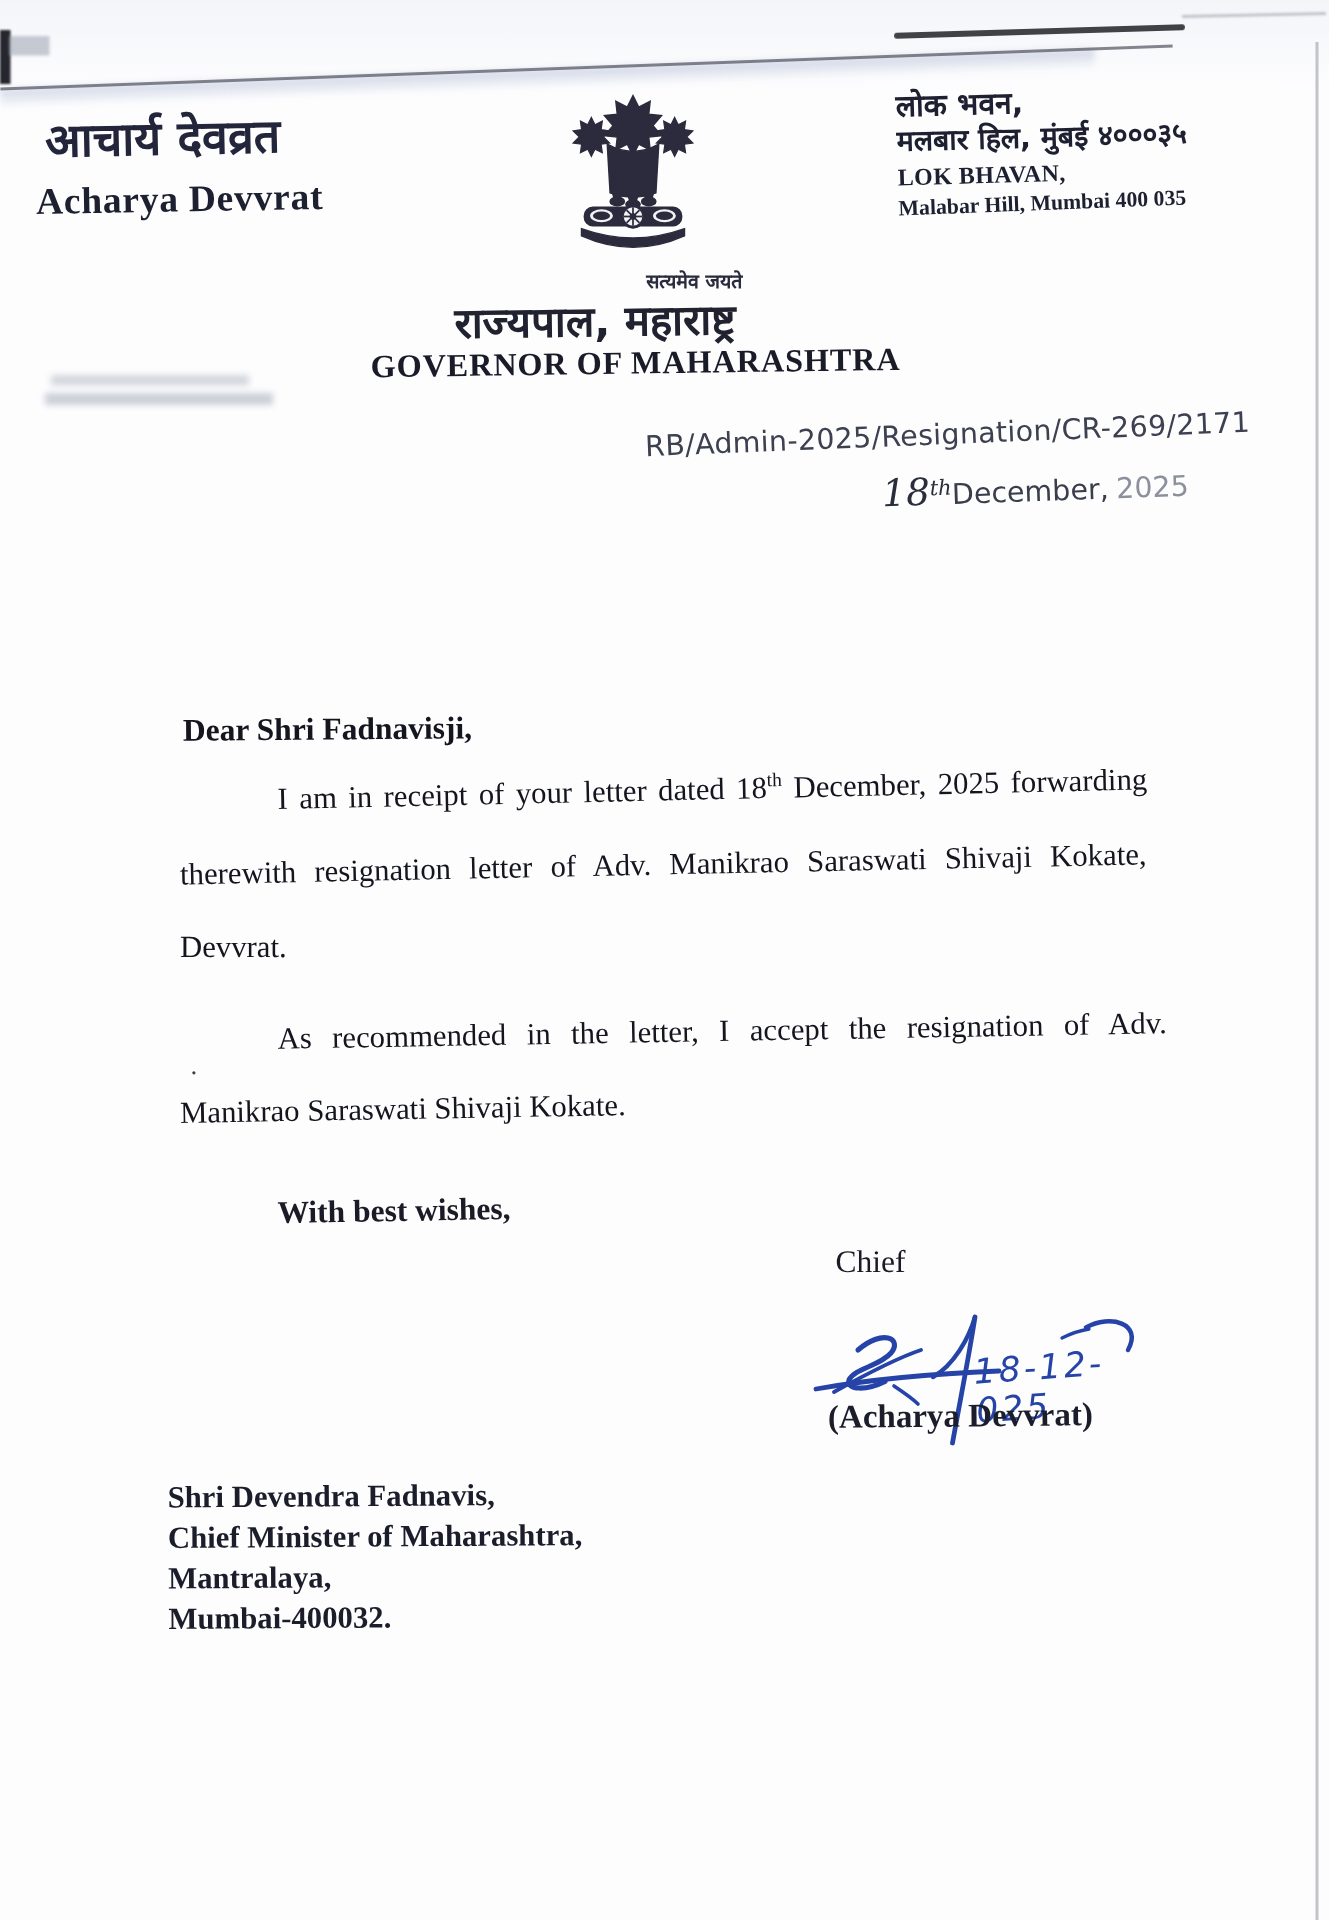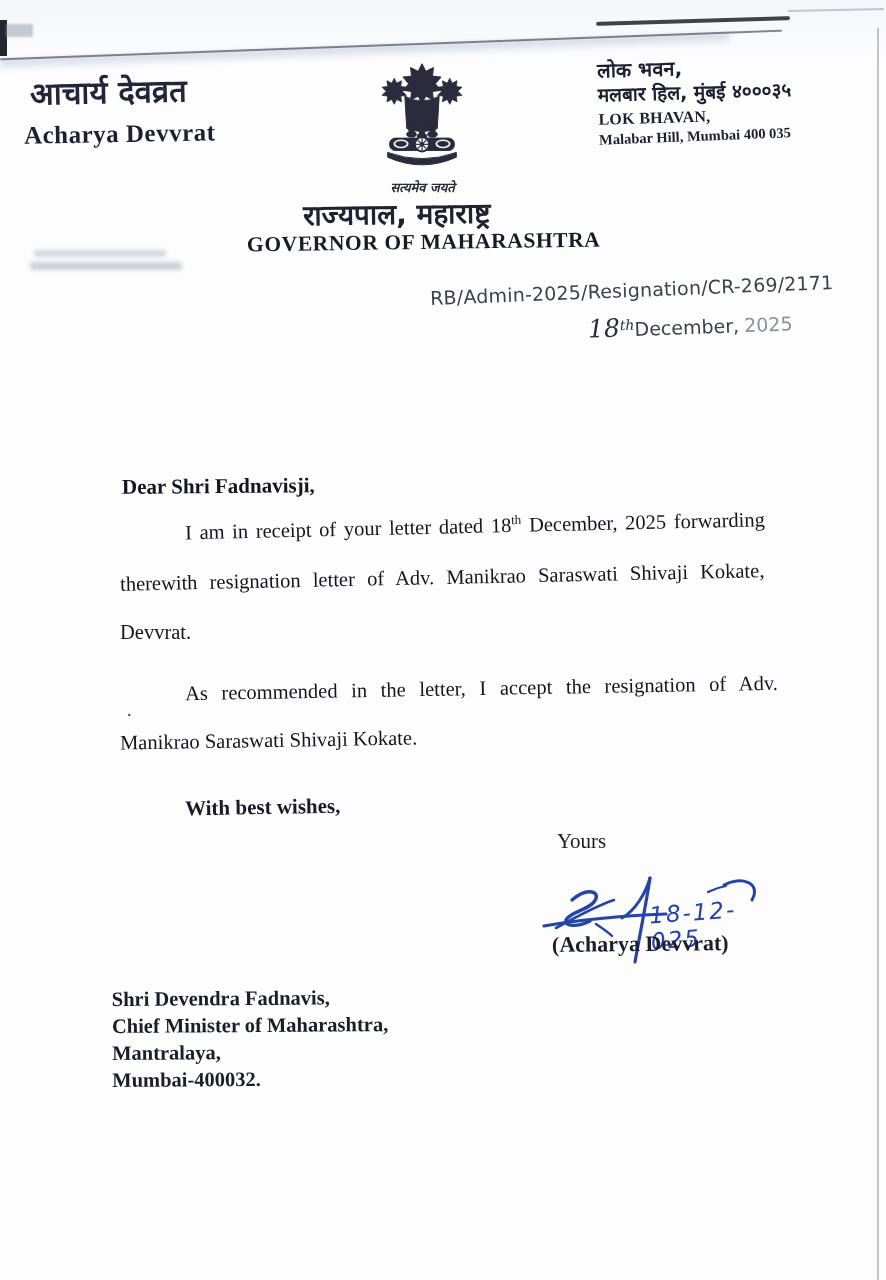--- a/index.html
+++ b/index.html
@@ -34,21 +34,21 @@
 
   
   .sender-hi{left:30px;top:70px;font-size:31px;font-weight:700;color:#23263a;transform:rotate(-1.2deg);}
   .sender-en{left:24px;top:120px;font-size:25px;font-weight:700;color:#1d2030;letter-spacing:0.5px;transform:rotate(-1deg);}
   .addr{left:598px;top:56px;transform:rotate(-1.6deg);color:#1d2030;line-height:1.25;}
   .addr .hi1{font-size:20px;font-weight:600;}
   .addr .hi2{font-size:19px;font-weight:600;}
   .addr .en1{font-family:"Liberation Serif",serif;font-size:16px;font-weight:700;letter-spacing:0.3px;margin-top:2px;}
   .addr .en2{font-family:"Liberation Serif",serif;font-size:14.5px;font-weight:700;transform:rotate(-0.6deg);}
   .emblem{left:362px;top:58px;width:120px;height:124px;}
-  .motto{left:350px;top:178px;width:145px;text-align:center;font-size:13px;font-weight:700;color:#2a2c3e;font-style:italic;}
+  .motto{left:350px;top:178px;width:145px;text-align:right;font-size:13px;font-weight:700;color:#2a2c3e;}
   .office-hi{left:303px;top:194px;font-size:28px;font-weight:600;color:#20222f;transform:rotate(-0.8deg);}
   .office-en{left:247px;top:230px;font-size:21.5px;font-weight:700;letter-spacing:0.6px;color:#191b28;transform:rotate(-0.8deg);}
 
   
   .ref{left:430px;top:279px;font-size:19px;color:#3c4050;transform:rotate(-2.3deg);letter-spacing:0.2px;}
   .dateline{left:588px;top:311px;transform:rotate(-2deg);white-space:nowrap;}
   .date-day{font-family:"DejaVu Serif",serif;font-style:italic;font-size:25px;color:#2a2d3a;}
   .date-sup{font-family:"DejaVu Serif",serif;font-style:italic;font-size:14px;vertical-align:super;color:#2a2d3a;}
   .date-month{font-size:19px;color:#3a3e4c;}
   .date-year{font-size:19px;color:#8b909c;}
@@ -155,21 +155,21 @@
   <span>I am in receipt of your letter dated 18</span><sup style="font-size:13px;">th</sup><span> December, 2025 forwarding</span>
 </div>
 <div class="abs serif bodyline p1l2">therewith resignation letter of Adv. Manikrao Saraswati Shivaji Kokate,</div>
 <div class="abs serif bodyline p1l3">Devvrat.</div>
 
 <div class="abs serif bodyline stray-dot">.</div>
 <div class="abs serif bodyline p2l1">As recommended in the letter, I accept the resignation of Adv.</div>
 <div class="abs serif bodyline p2l2">Manikrao Saraswati Shivaji Kokate.</div>
 
 <div class="abs serif closing">With best wishes,</div>
-<div class="abs serif yours">Yours</div>
+<div class="abs serif yours">Chief</div>
 
 <div class="abs sig-wrap">
   <svg class="sig-svg" width="240" height="100" viewBox="0 0 240 100">
     <g fill="none" stroke="#2643a8" stroke-width="3" stroke-linecap="round">
 
       <path d="M34 30 C50 16 64 22 56 32 C48 41 32 42 28 50 C26 57 40 57 52 51" stroke-width="3.4"></path>
       <path d="M18 58 C36 48 58 36 76 30" stroke-width="2.6"></path>
       <path d="M58 54 C64 58 70 62 74 66" stroke-width="2.4"></path>
 
       <path d="M6 56 C40 50 78 46 128 44" stroke-width="3.2"></path>

